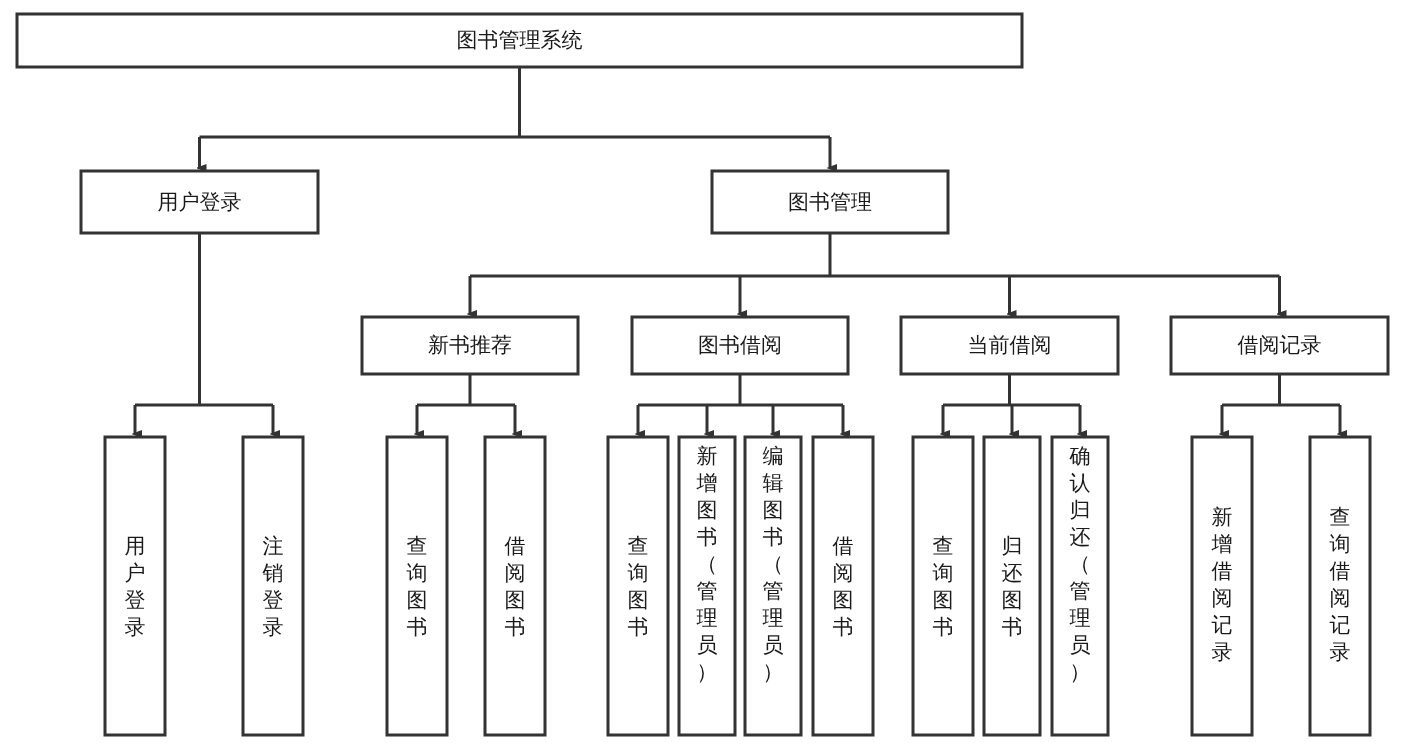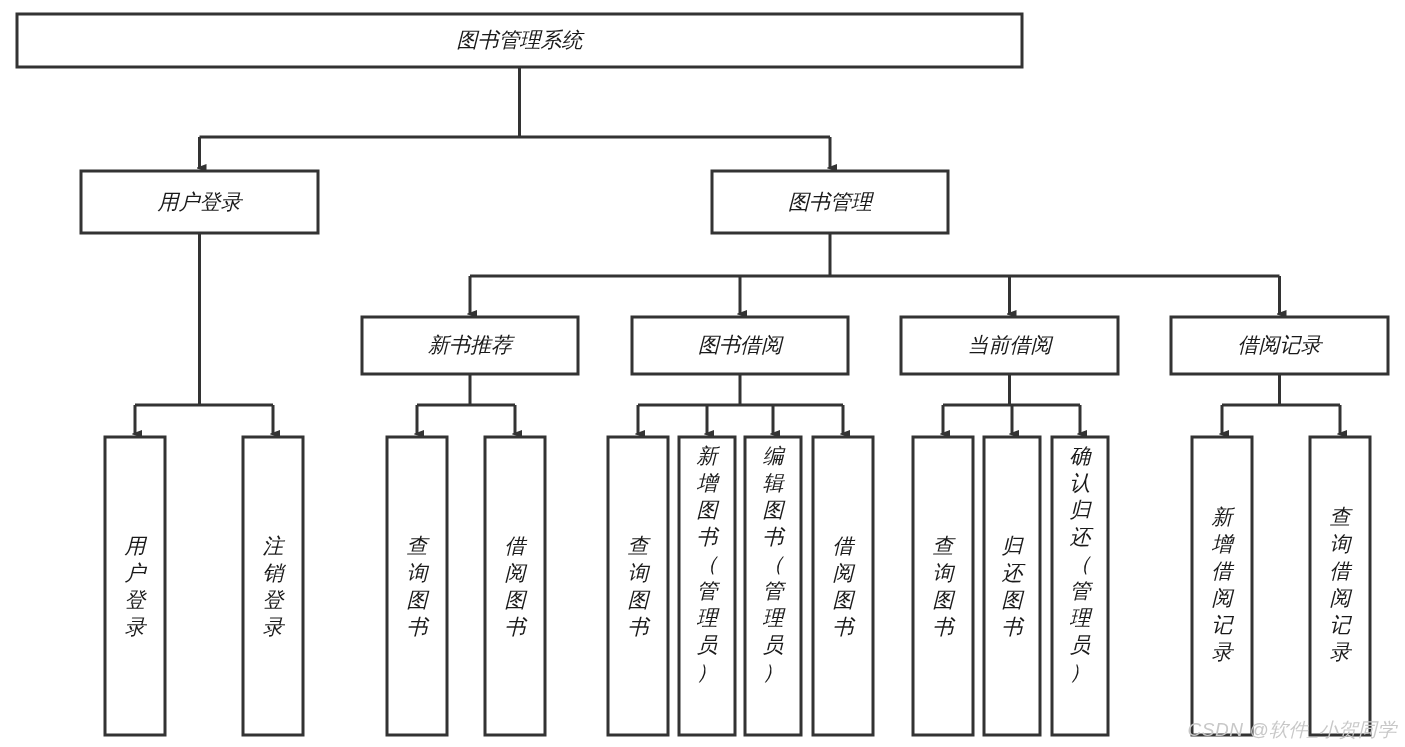--- a/index.html
+++ b/index.html
@@ -11,21 +11,20 @@
     width: 1405px;
     height: 747px;
     font-family: "Liberation Sans", "DejaVu Sans", sans-serif;
     overflow: hidden;
     position: relative;
   }
   #diagram-root {
     position: relative;
     width: 1405px;
     height: 747px;
-    font-style: italic;
   }
   svg.diagram {
     position: absolute;
     top: 0;
     left: 0;
     width: 1405px;
     height: 747px;
   }
   .node-box {
     fill: #ffffff;
@@ -184,14 +183,13 @@
           <rect x="1192" y="437" width="60" height="298" class="node-box"></rect>
           <text x="1222" class="node-label-v"><tspan x="1222" y="524">新</tspan><tspan x="1222" y="551">增</tspan><tspan x="1222" y="578">借</tspan><tspan x="1222" y="605">阅</tspan><tspan x="1222" y="632">记</tspan><tspan x="1222" y="659">录</tspan></text>
         </g>
         <g>
           <rect x="1310" y="437" width="60" height="298" class="node-box"></rect>
           <text x="1340" class="node-label-v"><tspan x="1340" y="524">查</tspan><tspan x="1340" y="551">询</tspan><tspan x="1340" y="578">借</tspan><tspan x="1340" y="605">阅</tspan><tspan x="1340" y="632">记</tspan><tspan x="1340" y="659">录</tspan></text>
         </g>
       </g>
   </svg>
 
-  <div class="watermark">CSDN @软件_小贺同学</div>
 </div>
 
 </body></html>

